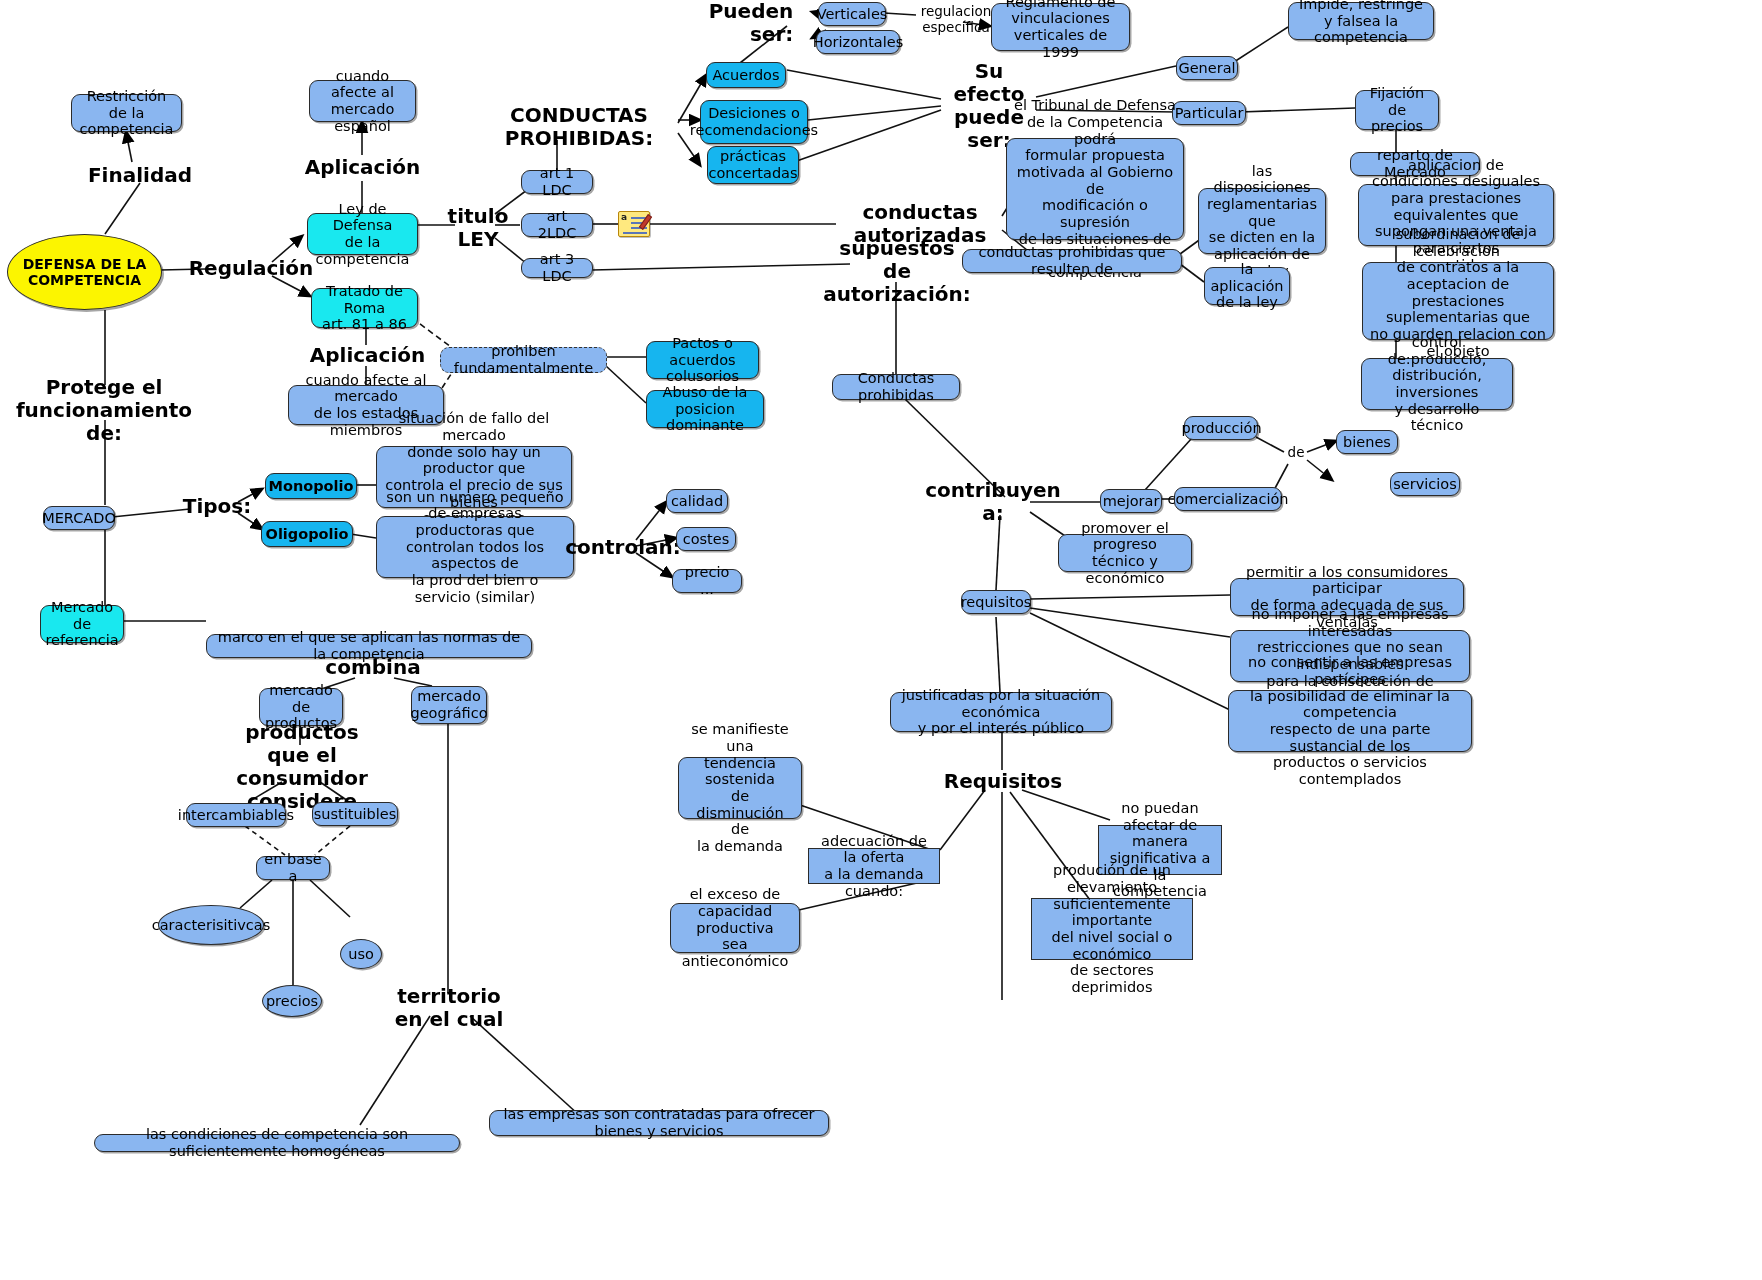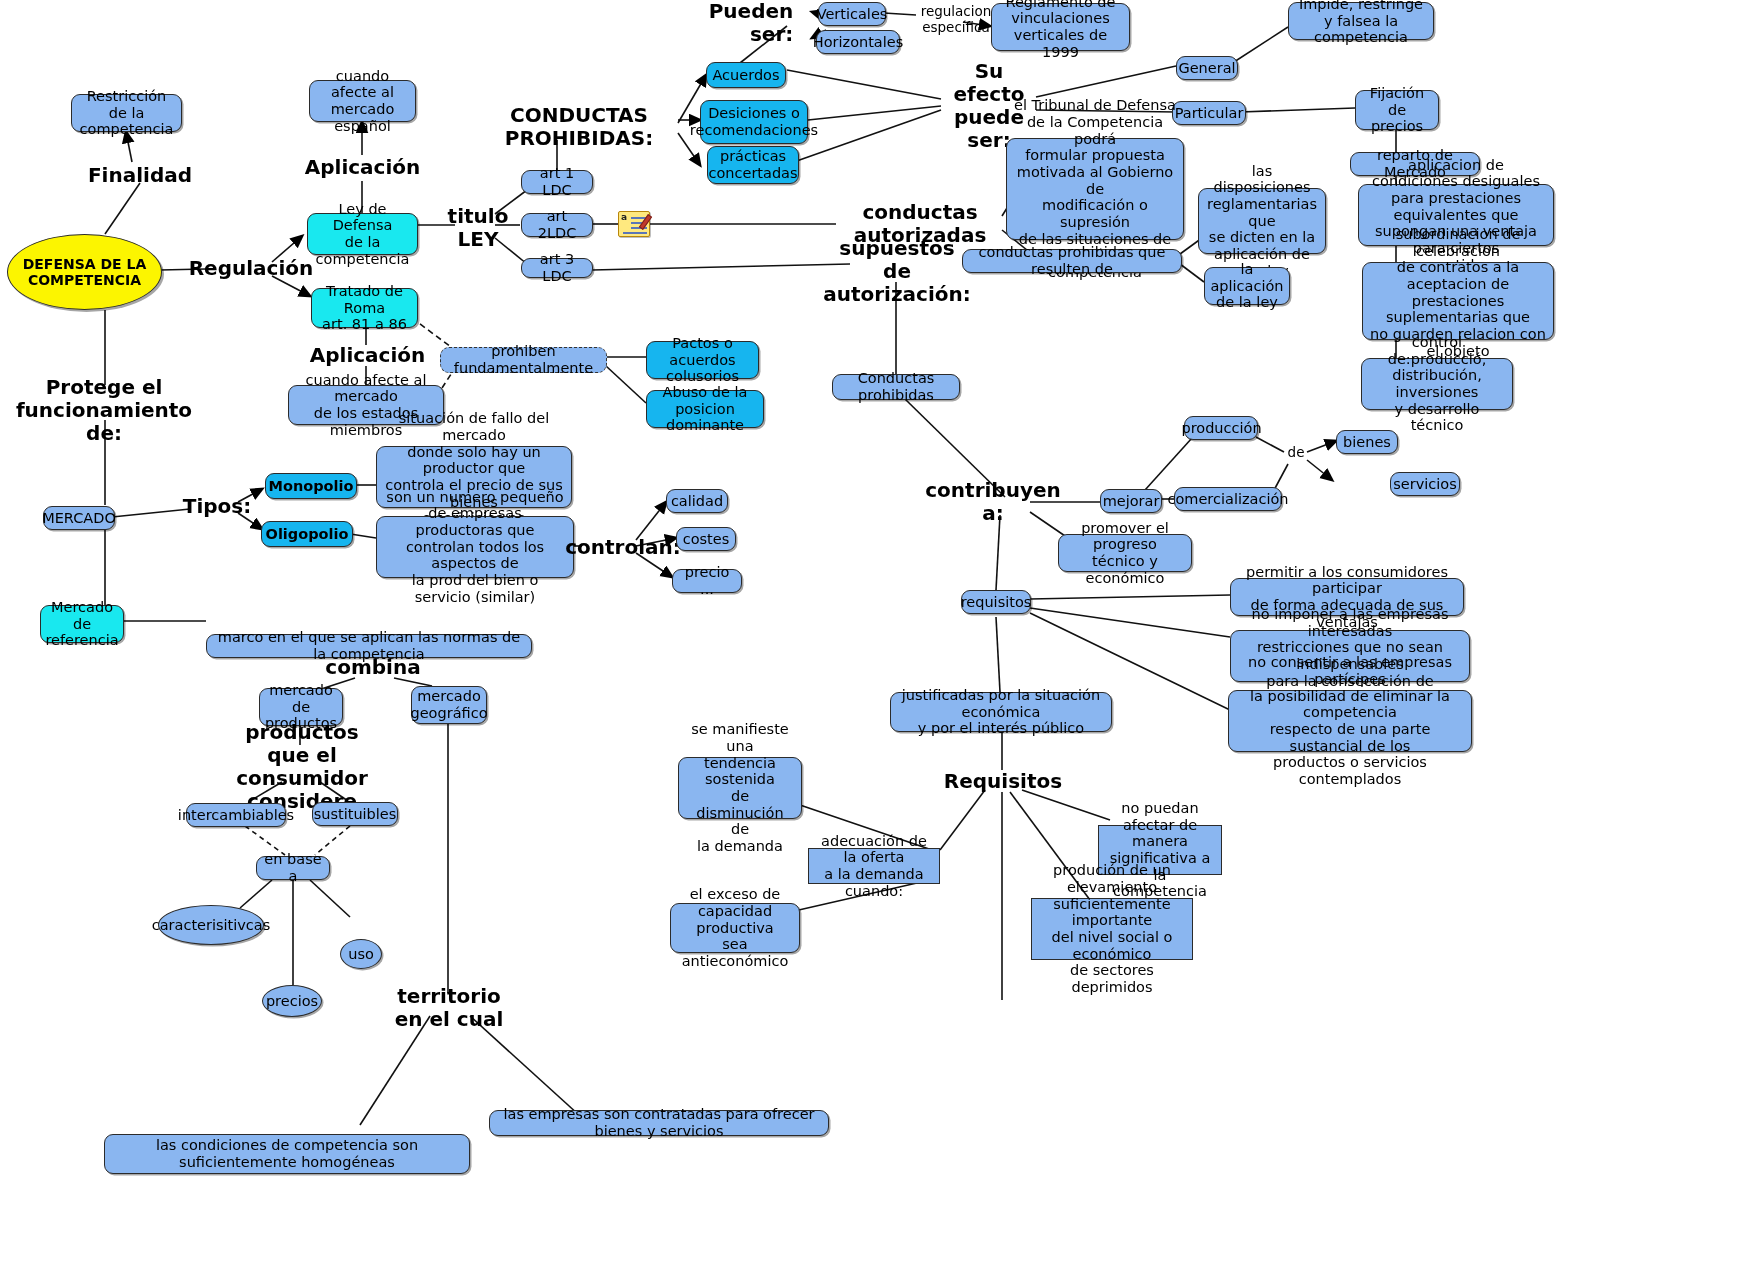--- a/index.html
+++ b/index.html
@@ -359,16 +359,16 @@
 <div class="label" style="left:229px;top:750px;width:146px;height:34px;white-space:pre-line;">productos que el
 consumidor considere</div>
 <div class="node" style="left: 186px; top: 803px; width: 100px; height: 24px; white-space: pre-line;">intercambiables</div>
 <div class="node" style="left: 312px; top: 802px; width: 86px; height: 24px; white-space: pre-line;">sustituibles</div>
 <div class="node" style="left: 256px; top: 856px; width: 74px; height: 24px; white-space: pre-line;">en base a</div>
 <div class="node ellipse" style="left: 158px; top: 905px; width: 106px; height: 40px; white-space: pre-line;">caracterisitivcas</div>
 <div class="node ellipse" style="left: 340px; top: 939px; width: 42px; height: 30px; white-space: pre-line;">uso</div>
 <div class="node ellipse" style="left: 262px; top: 985px; width: 60px; height: 32px; white-space: pre-line;">precios</div>
 
 <div class="label" style="left: 389px; top: 998px; width: 120px; height: 20px; white-space: pre-line;">territorio en el cual</div>
-<div class="node" style="left: 104px; top: 1134px; width: 366px; height: 40px; white-space: pre-line;">las condiciones de competencia son suficientemente homogéneas</div>
+<div class="node" style="left: 94px; top: 1134px; width: 366px; height: 18px; white-space: pre-line;">las condiciones de competencia son suficientemente homogéneas</div>
 <div class="node" style="left: 489px; top: 1110px; width: 340px; height: 26px; white-space: pre-line;">las empresas son contratadas para ofrecer bienes y servicios</div>
 
 </div>
 
 </body></html>

